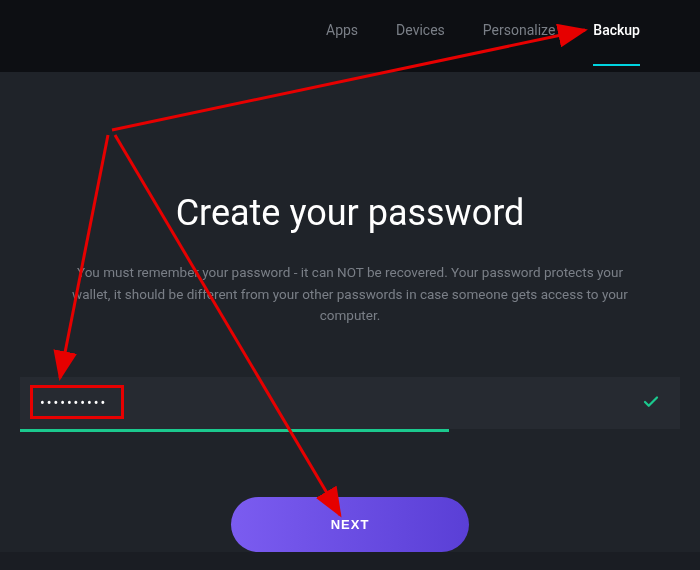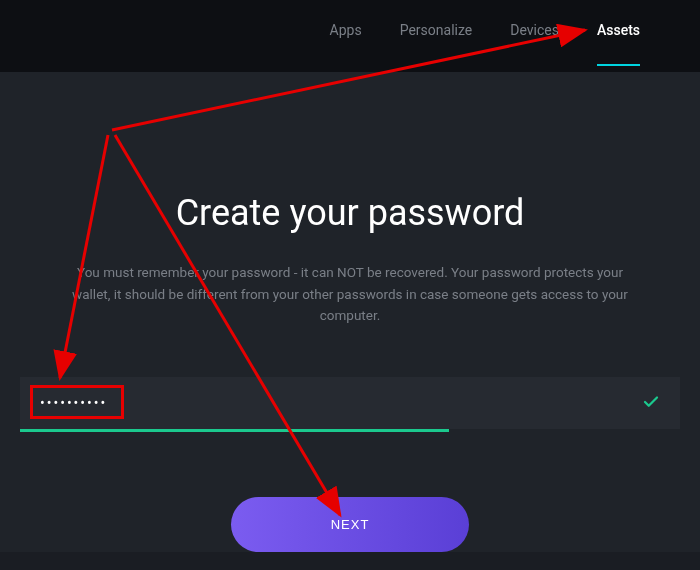--- a/index.html
+++ b/index.html
@@ -106,44 +106,44 @@
     .button-row {
       margin-top: 65px;
       display: flex;
       justify-content: center;
     }
     .next-btn {
       background: linear-gradient(90deg, #7b5cf0 0%, #5a3fd6 100%);
       border: none;
       color: #ffffff;
       font-size: 13px;
-      font-weight: 400;
+      font-weight: 700;
       letter-spacing: 1px;
       padding: 20px 100px;
       border-radius: 50px;
       cursor: pointer;
     }
     .annotation-layer {
       position: absolute;
       top: 0;
       left: 0;
       width: 700px;
       height: 570px;
       pointer-events: none;
       z-index: 10;
     }
   </style>
 </head>
 <body>
 
 <div class="tabs">
   <div class="tab">Apps</div>
+  <div class="tab">Devices</div>
   <div class="tab">Personalize</div>
-  <div class="tab">Devices</div>
-  <div class="tab active">Assets</div>
+  <div class="tab active">Backup</div>
 </div>
 
 <div class="main">
   <h1 class="title">Create your password</h1>
   <p class="description">You must remember your password - it can NOT be recovered. Your password protects your wallet, it should be different from your other passwords in case someone gets access to your computer.</p>
 
   <div class="input-wrap">
     <div class="highlight-box"></div>
     <input type="text" class="password-input" readonly="" value="••••••••••" style="">
     <span class="checkmark">

